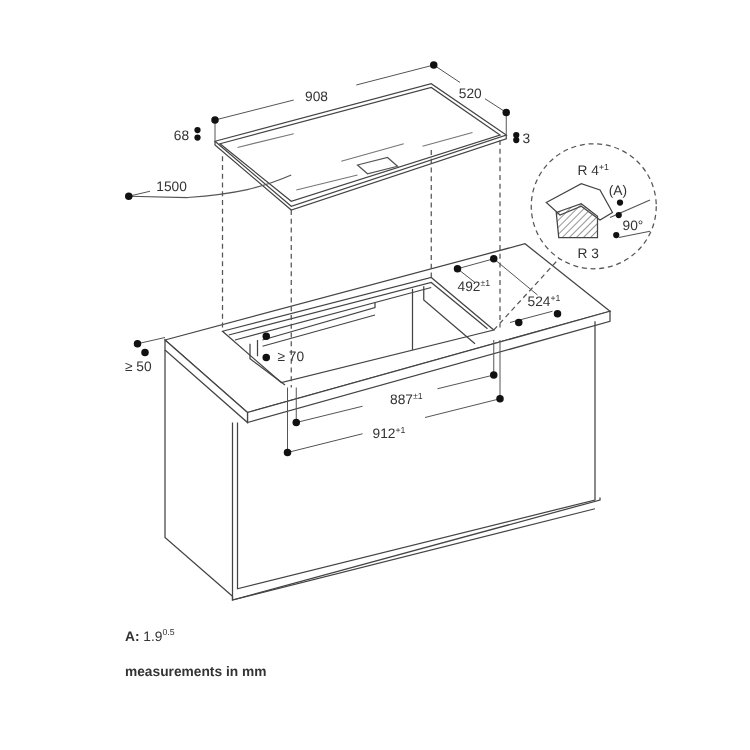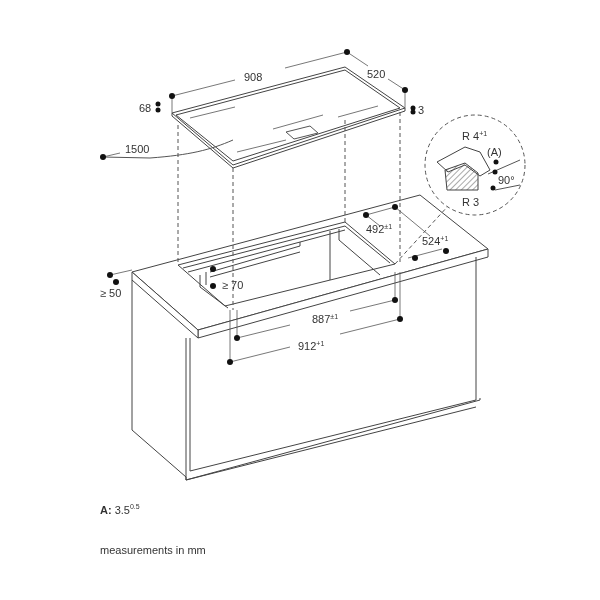--- a/index.html
+++ b/index.html
@@ -145,15 +145,15 @@
   <text class="lbl" x="366" y="233"><tspan>492</tspan><tspan class="sup" dy="-4">±1</tspan></text>
   <text class="lbl" x="422" y="245"><tspan>524</tspan><tspan class="sup" dy="-4">+1</tspan></text>
   <text class="lbl" x="222" y="289">≥ 70</text>
   <text class="lbl" x="100" y="297">≥ 50</text>
   <text class="lbl" x="312" y="323"><tspan>887</tspan><tspan class="sup" dy="-4">±1</tspan></text>
   <text class="lbl" x="298" y="350"><tspan>912</tspan><tspan class="sup" dy="-4">+1</tspan></text>
 </svg>
 
 <div class="note" style="top:503px;">
   <b>A:</b>
-  <span>3.5</span><sup>0.5</sup>
+  <span>1.9</span><sup>0.5</sup>
 </div>
-<div class="note" style="top:544px;">measurements in mm</div>
+<div class="note" style="top:532px;font-weight:bold;">measurements in mm</div>
 
 </body></html>

